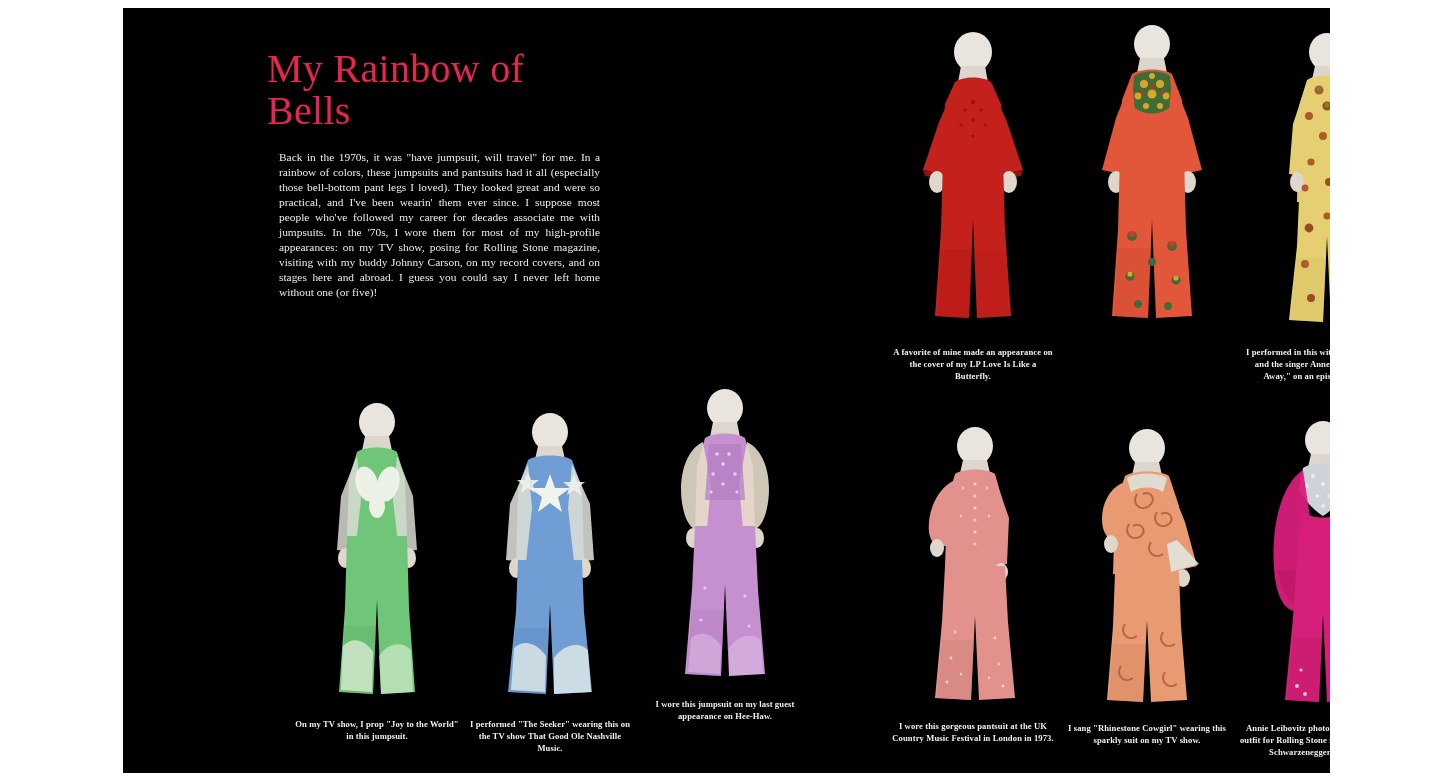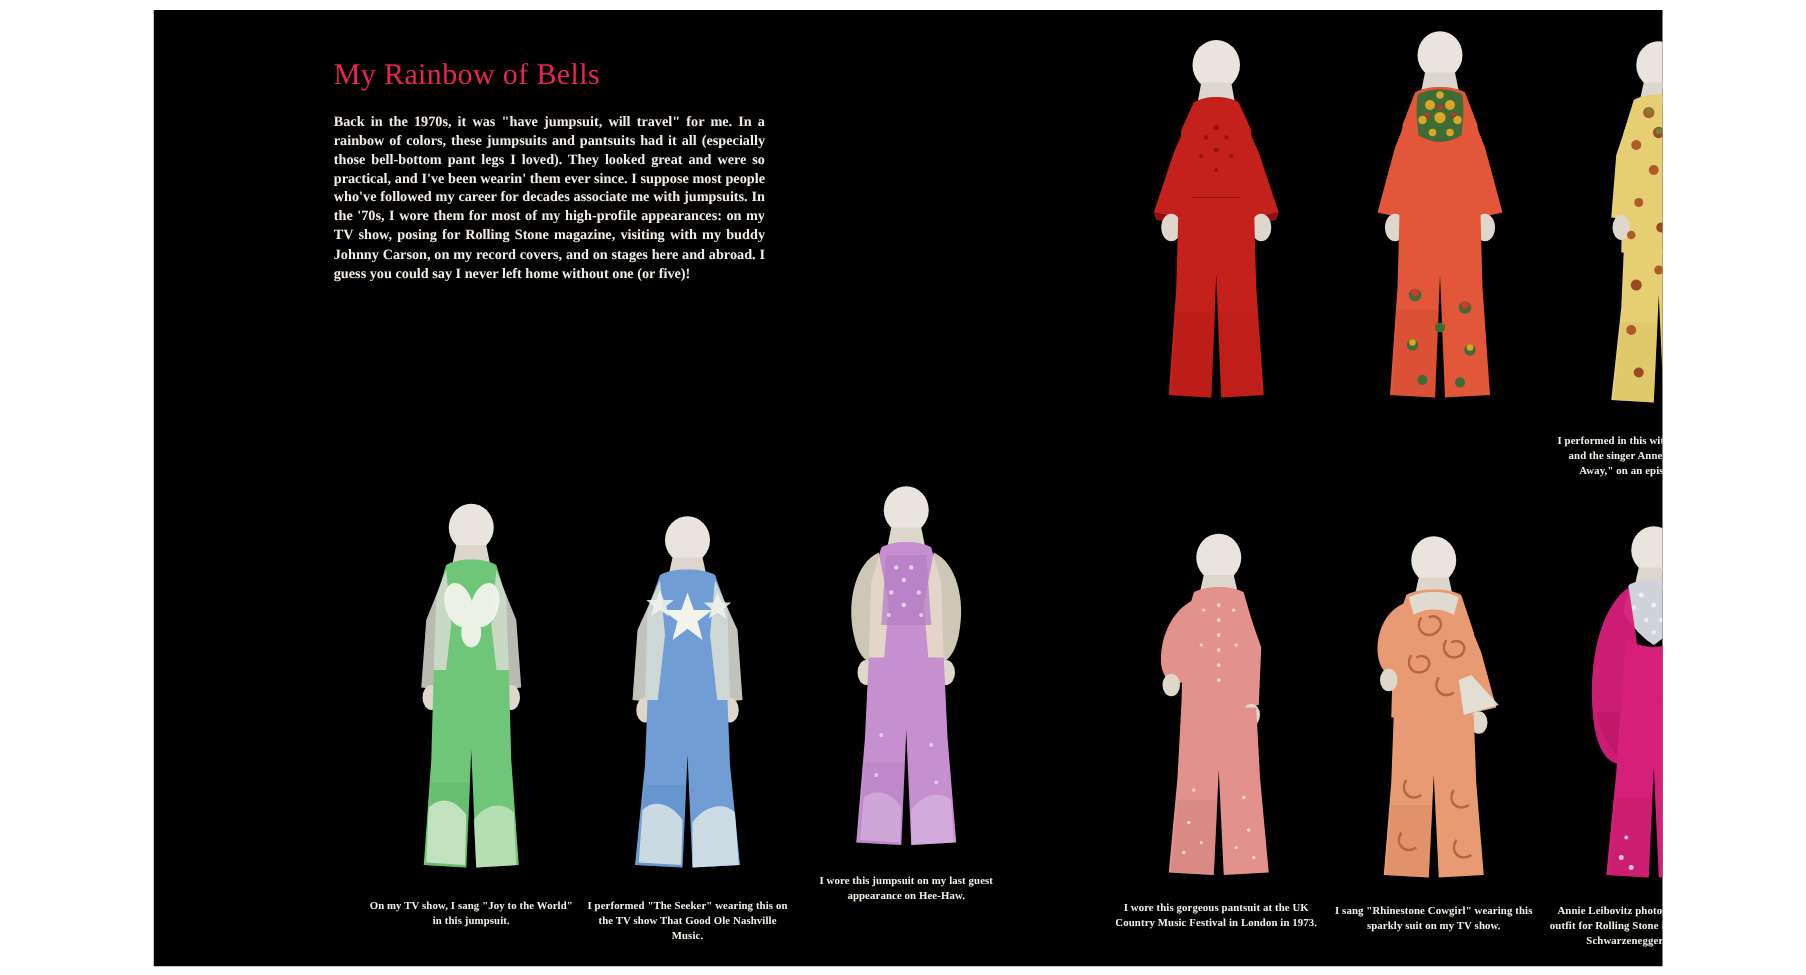--- a/index.html
+++ b/index.html
@@ -25,34 +25,33 @@
   
   .headline-block {
     position: absolute;
     left: 144px;
     top: 40px;
     width: 345px;
   }
   .headline {
     font-family: "Liberation Serif", serif;
     color: #e8254f;
-    font-size: 24px;
+    font-size: 40px;
     letter-spacing: 0.3px;
     line-height: 1.05;
     margin: 0 0 18px 0;
     font-weight: normal;
   }
   .intro {
     color: #f2ece4;
     font-size: 11.4px;
     line-height: 1.32;
     text-align: justify;
-    margin: 0;
+    margin: 12px;
     font-family: "Liberation Serif", serif;
-    font-weight: bold;
   }
 
   
   .item {
     position: absolute;
   }
   .photo {
     position: relative;
     width: 100%;
     overflow: hidden;
@@ -104,20 +103,21 @@
           <circle cx="80" cy="72" r="2.2"></circle>
             <circle cx="72" cy="80" r="1.8"></circle>
           <circle cx="88" cy="80" r="1.8"></circle>
             <circle cx="80" cy="90" r="2"></circle>
           <circle cx="68" cy="95" r="1.6"></circle>
             <circle cx="92" cy="95" r="1.6"></circle>
           <circle cx="80" cy="106" r="1.6"></circle>
         </g>
       </svg>
     </div>
+    <div class="caption">A favorite of mine made an appearance on the cover of my LP Love Is Like a Butterfly.</div>
   </div>
 
   <div class="item" style="left:945px; top:16px; width:168px;">
     <div class="photo" style="height:316px;">
       <svg viewBox="0 0 168 316" width="168" height="316">
         <ellipse cx="84" cy="20" rx="18" ry="19" fill="#e9e4dd"></ellipse>
         <path d="M72 34 L96 34 L100 54 L68 54 Z" fill="#dcd6cd"></path>
         <path d="M64 50 C72 44 96 44 104 50 L114 76 L116 132 L52 132 L54 76 Z" fill="#e2563a"></path>
 
         <path d="M66 52 C74 46 94 46 102 52 L104 82 C92 92 76 92 64 82 Z" fill="#3f6b34"></path>
@@ -226,21 +226,21 @@
         </g>
         <path d="M54 136 L114 136 L116 208 L122 292 L88 294 L84 200 L80 294 L46 292 L52 208 Z" fill="#6fc678"></path>
         <path d="M52 226 L48 292 L80 294 L83 226 Z" fill="#5eb468" opacity="0.45"></path>
 
         <g fill="#eef3e6" opacity="0.9">
           <path d="M50 246 C60 236 72 240 80 252 L79 292 L48 290 Z" opacity="0.75"></path>
           <path d="M118 250 C108 240 94 244 86 256 L88 294 L120 292 Z" opacity="0.6"></path>
         </g>
       </svg>
     </div>
-    <div class="caption">On my TV show, I sang "Joy to the World" in this jumpsuit.</div>
+    <div class="caption">On my TV show, I prop "Joy to the World" in this jumpsuit.</div>
   </div>
 
   <div class="item" style="left:343px; top:404px; width:168px;">
     <div class="photo" style="height:300px;">
       <svg viewBox="0 0 168 300" width="168" height="300">
         <ellipse cx="84" cy="20" rx="18" ry="19" fill="#e9e4dd"></ellipse>
         <path d="M72 34 L96 34 L100 52 L68 52 Z" fill="#dcd6cd"></path>
         <path d="M62 48 C70 42 98 42 106 48 L116 76 L118 150 L50 150 L52 76 Z" fill="#6f9dd4"></path>
 
         <path d="M62 52 L44 92 L40 148 L60 150 L66 96 Z" fill="#dcdfd6" opacity="0.88"></path>

